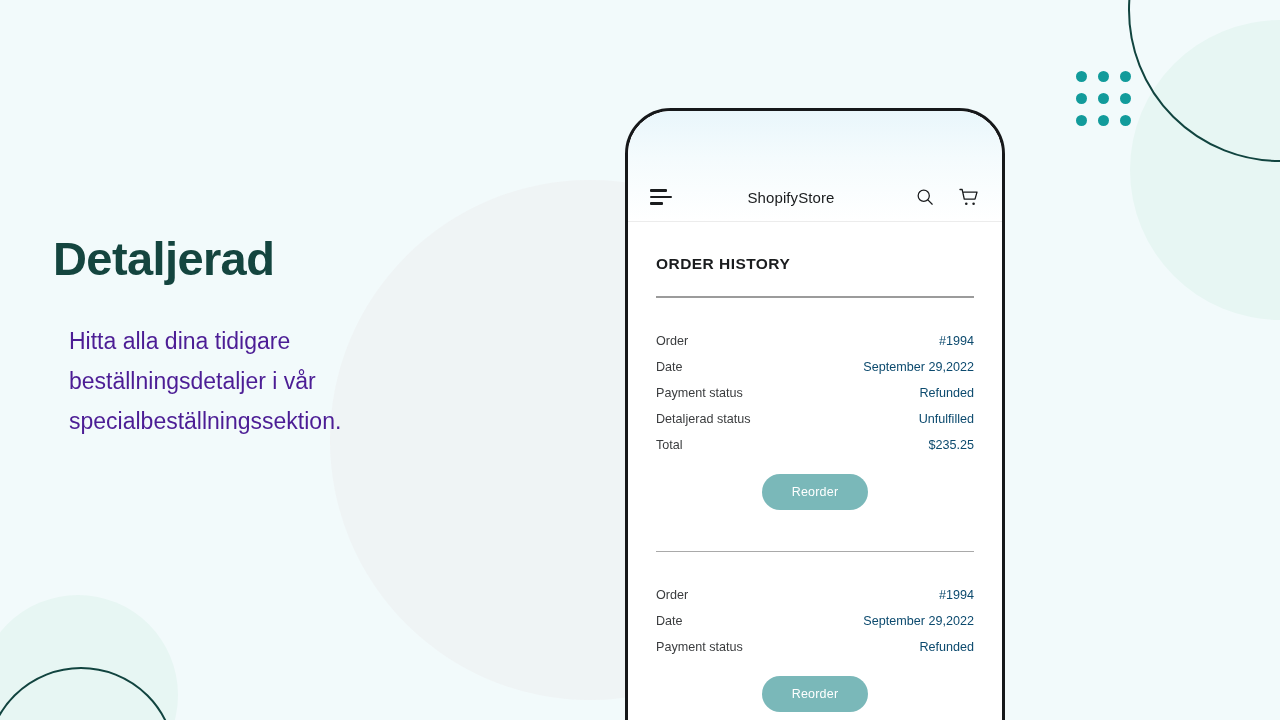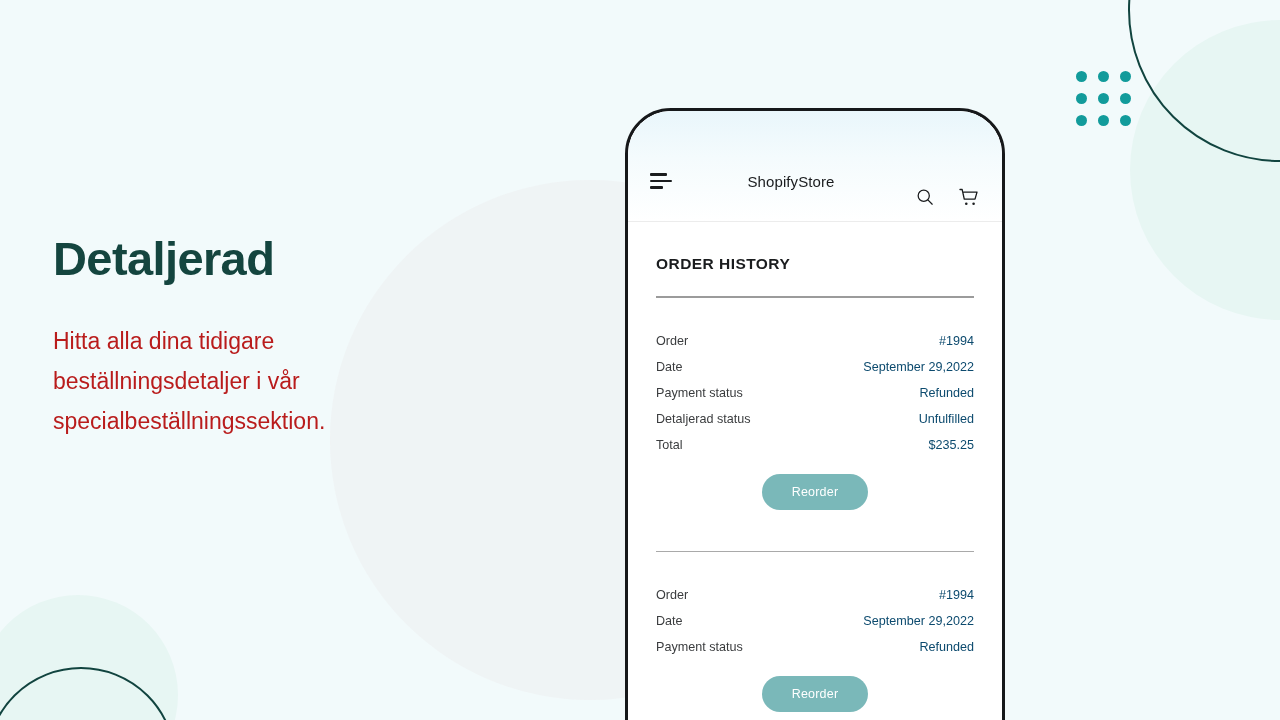--- a/index.html
+++ b/index.html
@@ -54,24 +54,24 @@
 
   
   .copy{position:absolute;left:53px;top:228px;width:520px;}
   .headline{
     margin:0;
     font-size:47px;line-height:61px;
     font-weight:700;letter-spacing:-0.6px;
     color:#14453f;
   }
   .subcopy{
-    margin:32px 0 0 0;
+    margin:32px 0 0 16px;
     font-size:23px;line-height:40px;
     font-weight:400;
-    color:#b91c1c;
+    color:#4c1d95;
     max-width:400px;
   }
 
   
   .phone{
     position:absolute;left:625px;top:108px;
     width:380px;height:660px;
     border:3px solid #16181a;
     border-radius:46px;
     background:#ffffff;
@@ -85,21 +85,21 @@
     background:#ffffff;
   }
   .screen-tint{
     position:absolute;left:0;right:0;top:0;height:110px;
     background:linear-gradient(180deg,#e9f6fb 0%,#f4fbfd 42%,#ffffff 100%);
   }
 
   
   .appbar{
     position:absolute;left:0;right:0;top:62px;height:48px;
-    display:flex;
+    display:flex;align-items:center;
     padding:0 22px;
     box-sizing:border-box;
     background:transparent;
   }
   .hamburger{
     width:22px;display:flex;flex-direction:column;gap:4px;
     cursor:pointer;
   }
   .hamburger span{display:block;height:2.5px;background:#1a1c1e;border-radius:1px;}
   .hamburger span:nth-child(1){width:17px;}

